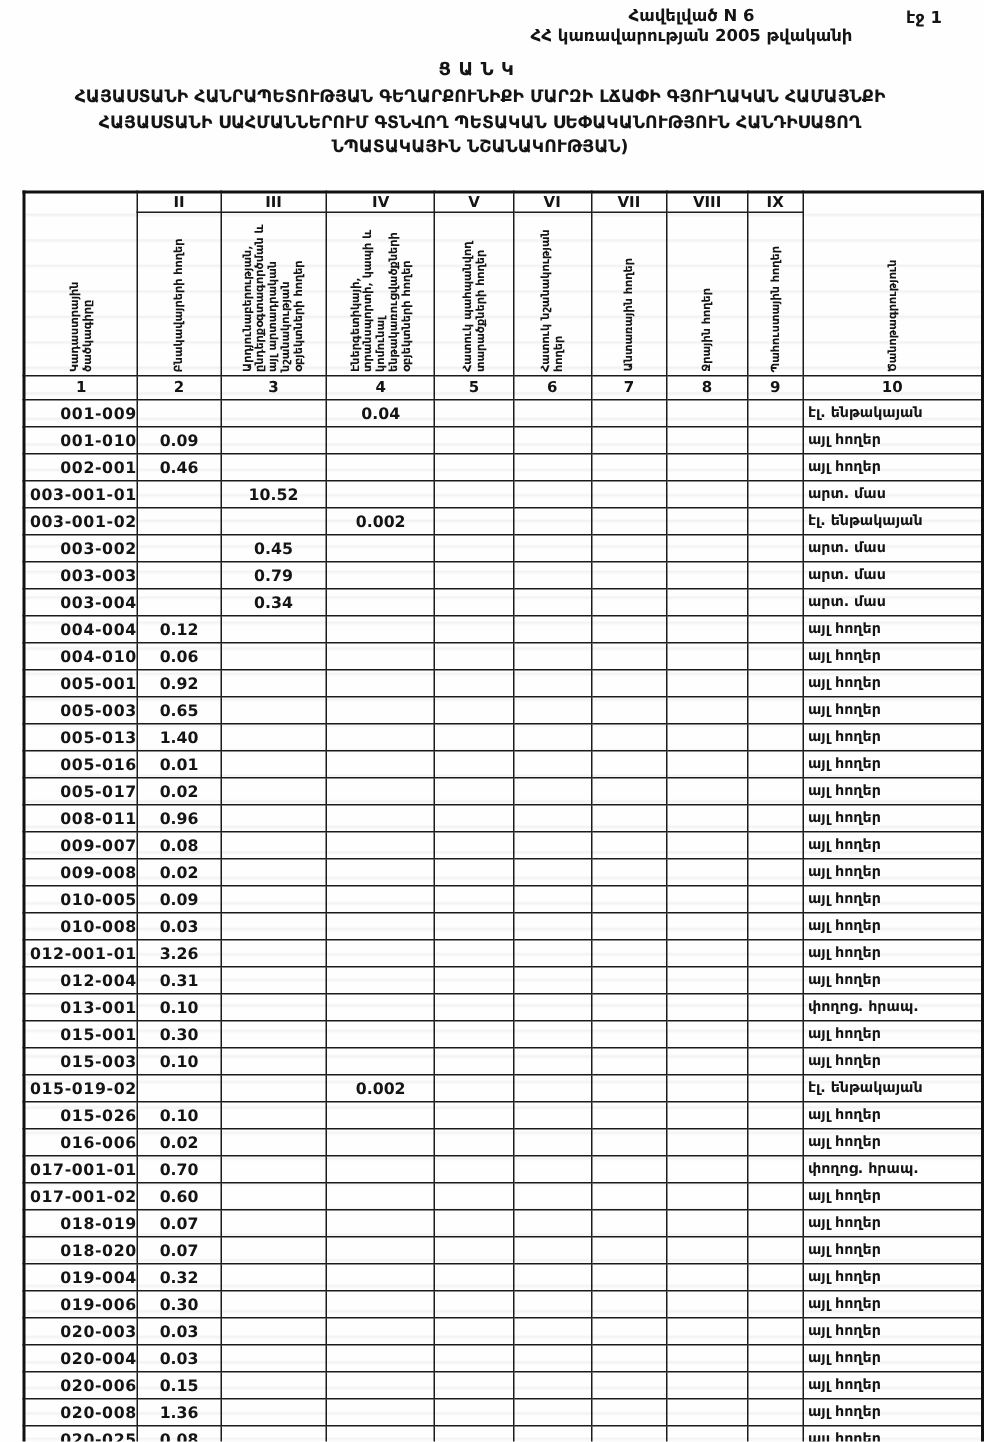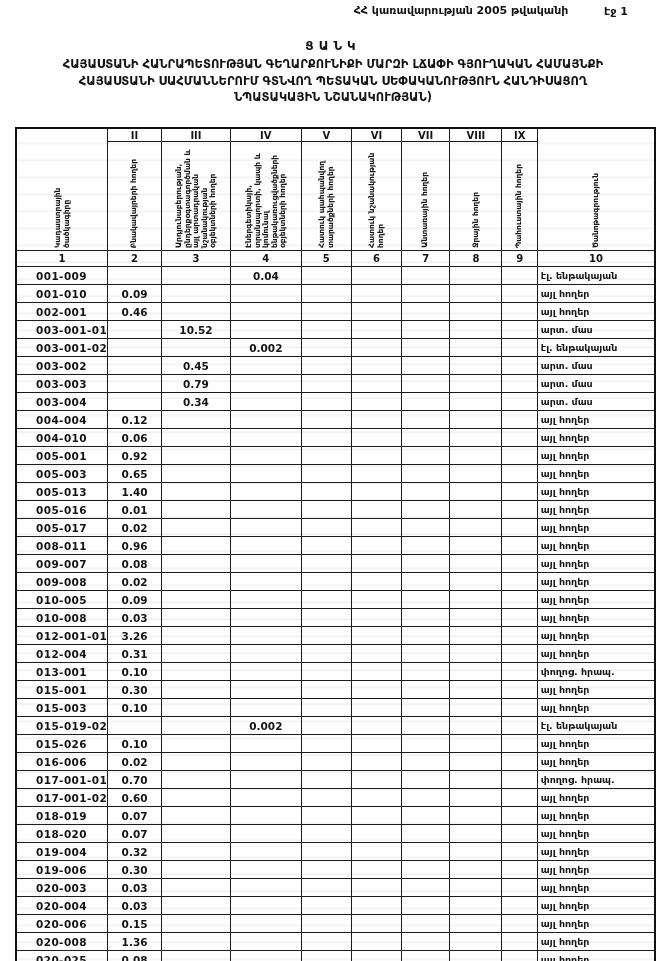--- a/index.html
+++ b/index.html
@@ -13,21 +13,21 @@
     position:absolute; top:5px; left:328px; width:266px;
     text-align:center; font-weight:700; font-size:11px; line-height:12.5px;
     font-family:"DejaVu Sans",sans-serif;
   }
   .page-label {
     position:absolute; top:5px; right:28px;
     font-weight:700; font-size:11px; font-family:"DejaVu Sans",sans-serif;
   }
   
   .title-block {
-    position:absolute; top:39px; left:13px; width:640px; text-align:center;
+    position:absolute; top:39px; left:0; width:640px; text-align:center;
     font-weight:700; font-family:"DejaVu Sans",sans-serif;
   }
   .title-heading { font-size:12px; letter-spacing:5px; margin-bottom:3px; }
   .title-line { font-size:11.5px; line-height:16.5px; }
   
   table.land-table {
     position:absolute; top:127px; left:15px;
     border-collapse:collapse; table-layout:fixed;
     background-image:repeating-linear-gradient(180deg,
       rgba(0,0,0,0) 0px, rgba(0,0,0,0) 14px,
@@ -41,28 +41,29 @@
   th.rot  { vertical-align:bottom; font-weight:700; }
   .vwrap  { display:flex; justify-content:center; align-items:flex-end; height:108px; overflow:hidden; }
   th.rot.spanned .vwrap { height:120px; }
   .vtext {
     writing-mode:vertical-rl; transform:rotate(180deg);
     font-size:7.5px; line-height:8.5px; font-weight:700;
     max-height:104px; text-align:left; padding:2px 0;
   }
   td.colnum { height:15px; text-align:center; font-size:10px; font-weight:700; }
   tbody td { height:17px; font-size:10.5px; font-weight:700; }
-  td.code-cell { text-align:left; padding-left:19px; letter-spacing:0.4px; white-space:nowrap;margin-left:40px; }
+  td.code-cell { text-align:right; padding-left:3px; letter-spacing:0.4px; white-space:nowrap;margin-left:40px; }
   td.val-cell  { text-align:center; }
   td.note-cell { text-align:left; padding-left:3px; font-size:9.5px; position:relative; overflow:visible; white-space:nowrap; }
 </style>
 </head>
 <body>
 
 <div class="annex-block">
+  <div>Հավելված N 6</div>
   <div>ՀՀ կառավարության 2005 թվականի</div>
 </div>
 <div class="page-label">էջ 1</div>
 
 <div class="title-block">
   <div class="title-heading">ՑԱՆԿ</div>
   <div class="title-line">ՀԱՅԱՍՏԱՆԻ ՀԱՆՐԱՊԵՏՈՒԹՅԱՆ ԳԵՂԱՐՔՈՒՆԻՔԻ ՄԱՐԶԻ ԼՃԱՓԻ ԳՅՈՒՂԱԿԱՆ ՀԱՄԱՅՆՔԻ</div>
   <div class="title-line">ՀԱՅԱՍՏԱՆԻ ՍԱՀՄԱՆՆԵՐՈՒՄ ԳՏՆՎՈՂ ՊԵՏԱԿԱՆ ՍԵՓԱԿԱՆՈՒԹՅՈՒՆ ՀԱՆԴԻՍԱՑՈՂ</div>
   <div class="title-line">ՆՊԱՏԱԿԱՅԻՆ ՆՇԱՆԱԿՈՒԹՅԱՆ)</div>
 </div>

